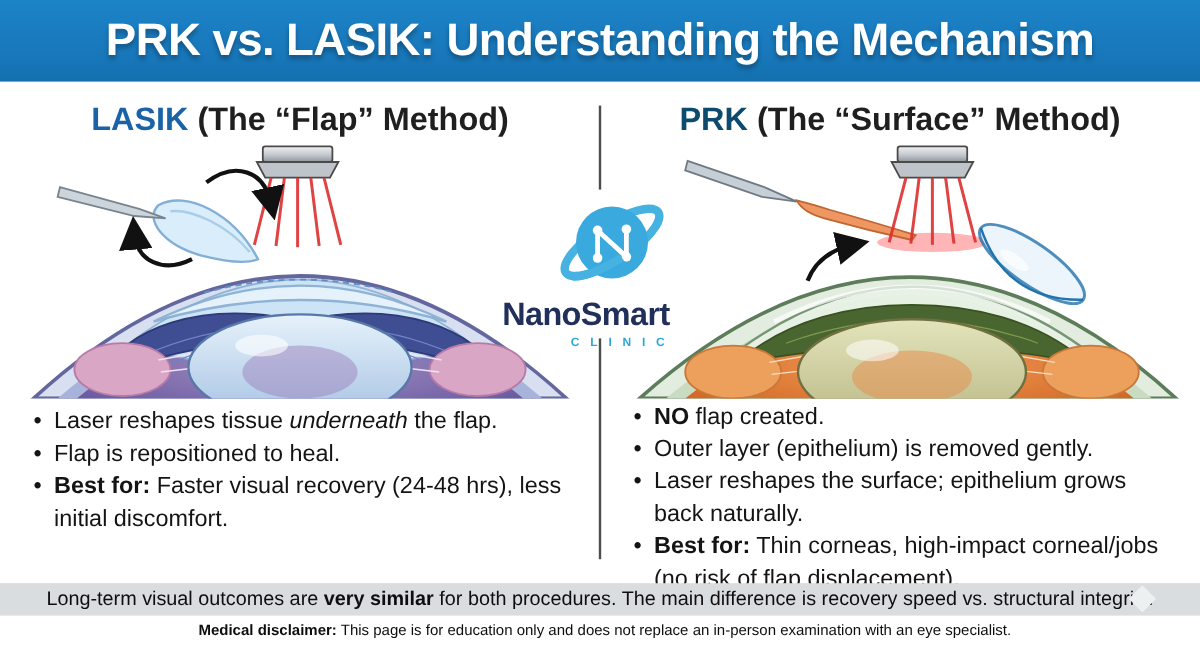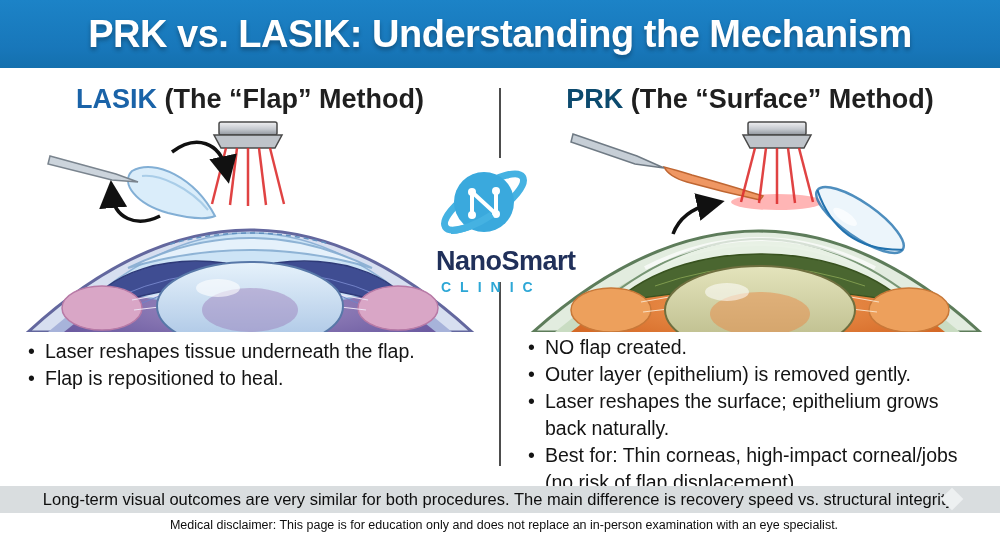--- a/index.html
+++ b/index.html
@@ -18,38 +18,38 @@
              font-size:27px;font-weight:bold;color:#1f1f1f;white-space:nowrap;}
   .col-title.lasik{left:20px;}
   .col-title.prk{left:520px;}
 
   
   .divider{position:absolute;left:499px;width:2px;background:#4d4d4d;}
   .divider.top{top:88px;height:70px;}
   .divider.bottom{top:282px;height:184px;}
 
   
-  .logo{position:absolute;left:436px;top:156px;width:156px;text-align:left;}
+  .logo{position:absolute;left:402px;top:156px;width:156px;text-align:right;}
   .logo .brand{font-size:27px;font-weight:bold;color:#20305a;letter-spacing:-0.5px;margin-top:-6px;}
-  .logo .clinic{font-size:14px;font-weight:bold;color:#2da7d6;letter-spacing:9px;margin-top:2px;transform:translateX(5px);}
+  .logo .clinic{font-size:10px;font-weight:bold;color:#2da7d6;letter-spacing:9px;margin-top:2px;transform:translateX(5px);}
 
   
   .eye-svg{position:absolute;top:118px;}
   .eye-svg.left{left:20px;}
   .eye-svg.right{left:525px;}
 
   
   .blist{position:absolute;width:456px;font-size:19.5px;line-height:27px;color:#141414;}
   .blist.lasik{left:28px;top:338px;}
   .blist.prk{left:528px;top:334px;}
   .blist ul{margin:0;padding:0;list-style:none;}
   .blist li{position:relative;padding-left:17px;}
   .blist li::before{content:"•";position:absolute;left:0;top:0;}
-  .b{font-weight:normal;}
-  .i{}
+  .b{font-weight:bold;}
+  .i{font-style:italic;}
 
   
   .summary-bar{position:absolute;left:0;top:486px;width:1000px;height:27px;background:#d9dddf;
                display:flex;align-items:center;justify-content:center;font-size:16.5px;color:#0e0e0e;}
   .sparkle{position:absolute;right:38px;top:489px;width:20px;height:20px;}
   .sparkle div{position:absolute;left:2px;top:2px;width:16px;height:16px;background:#edf0f1;transform:rotate(45deg);}
 
   
   .disclaimer{position:absolute;left:4px;top:518px;width:1000px;text-align:center;
               font-size:12.5px;color:#0e0e0e;}
@@ -253,20 +253,21 @@
       <ellipse cx="0" cy="0" rx="52" ry="17" fill="#e8f3fb" opacity="0.8" stroke="#2272ae" stroke-width="2.5"></ellipse>
       <path d="M -52 0 Q 0 38 52 0" fill="none" stroke="#2272ae" stroke-width="2"></path>
       <ellipse cx="-14" cy="6" rx="14" ry="5" fill="#ffffff" opacity="0.7"></ellipse>
     </g>
   </svg>
 
   <div class="blist lasik">
     <ul>
       <li><span class="b"></span><span>Laser reshapes tissue </span><span class="i">underneath</span><span> the flap.</span></li>
       <li><span class="b"></span><span>Flap is repositioned to heal.</span><span class="i"></span><span></span></li>
+      <li><span class="b">Best for:</span><span></span><span class="i"></span><span> Faster visual recovery (24-48 hrs), less initial discomfort.</span></li>
     </ul>
   </div>
 
   <div class="blist prk">
     <ul>
       <li><span class="b">NO</span><span></span><span class="i"></span><span> flap created.</span></li>
       <li><span class="b"></span><span>Outer layer (epithelium) is removed gently.</span><span class="i"></span><span></span></li>
       <li><span class="b"></span><span>Laser reshapes the surface; epithelium grows back naturally.</span><span></span><span></span></li>
       <li><span class="b">Best for:</span><span></span><span class="i"></span><span> Thin corneas, high-impact corneal/jobs (no risk of flap displacement).</span></li>
     </ul>

